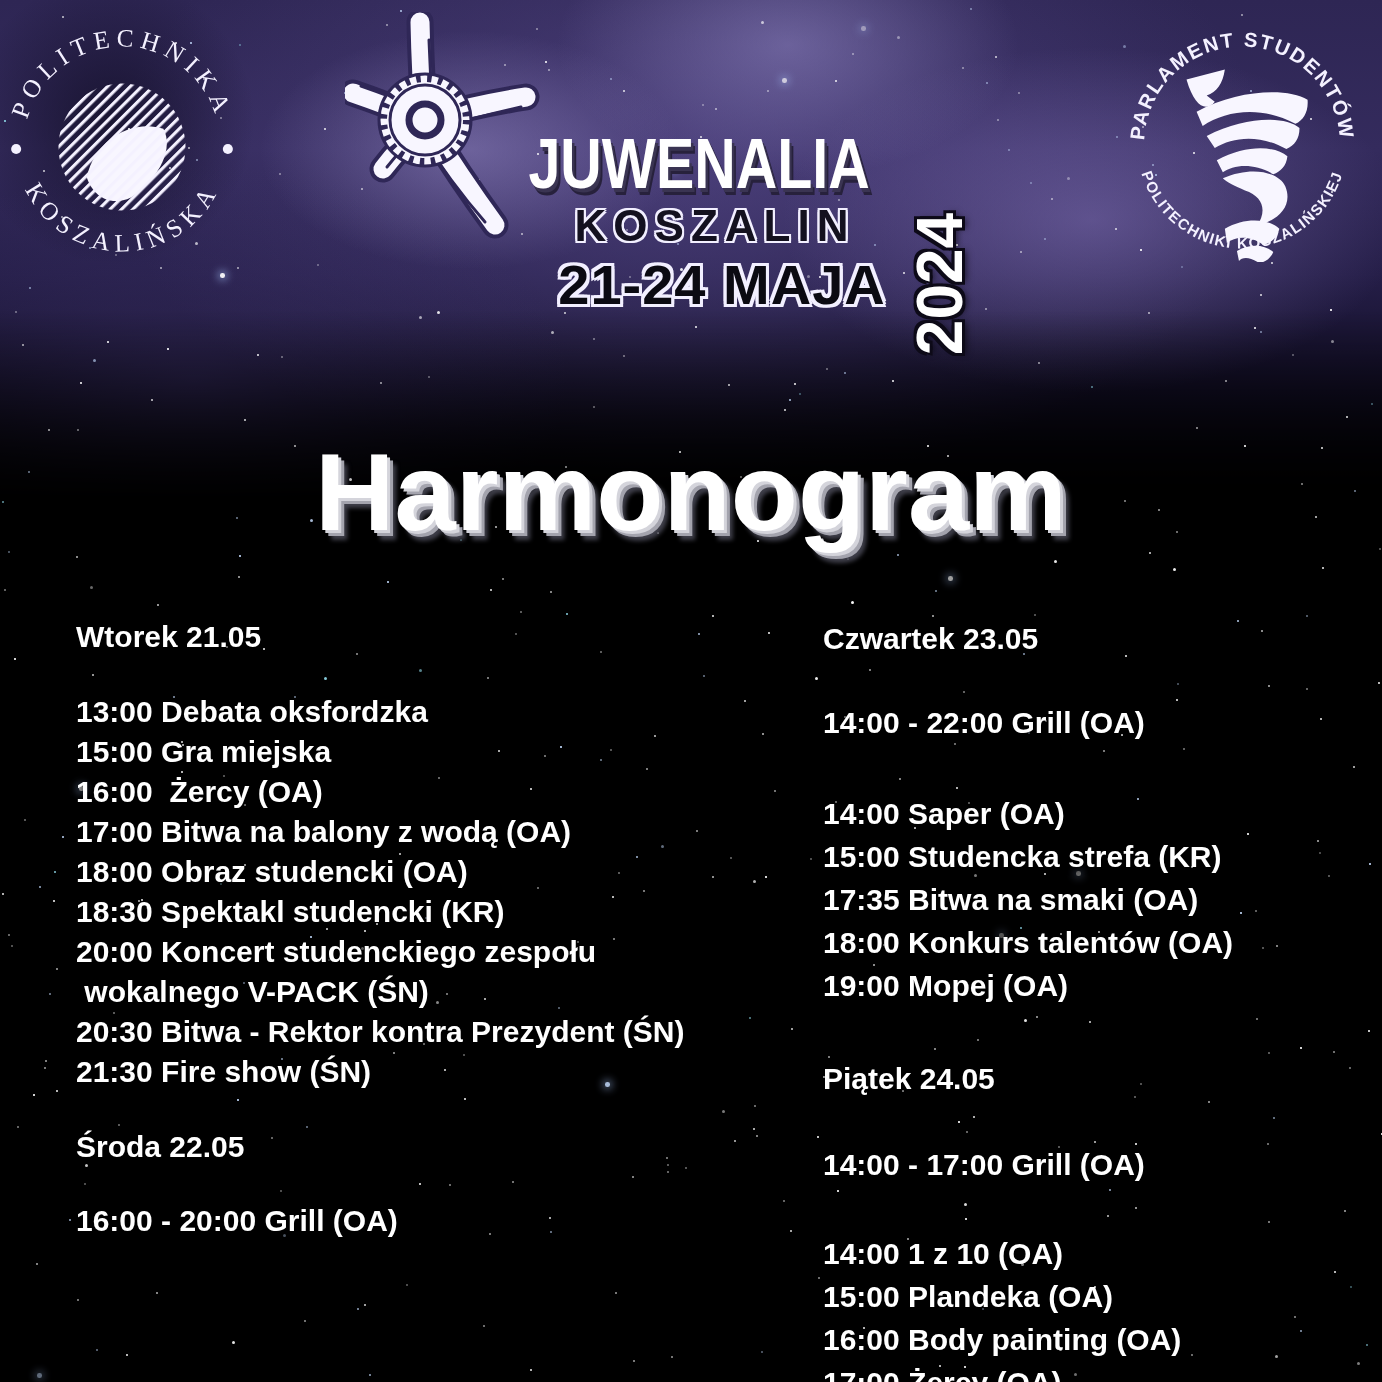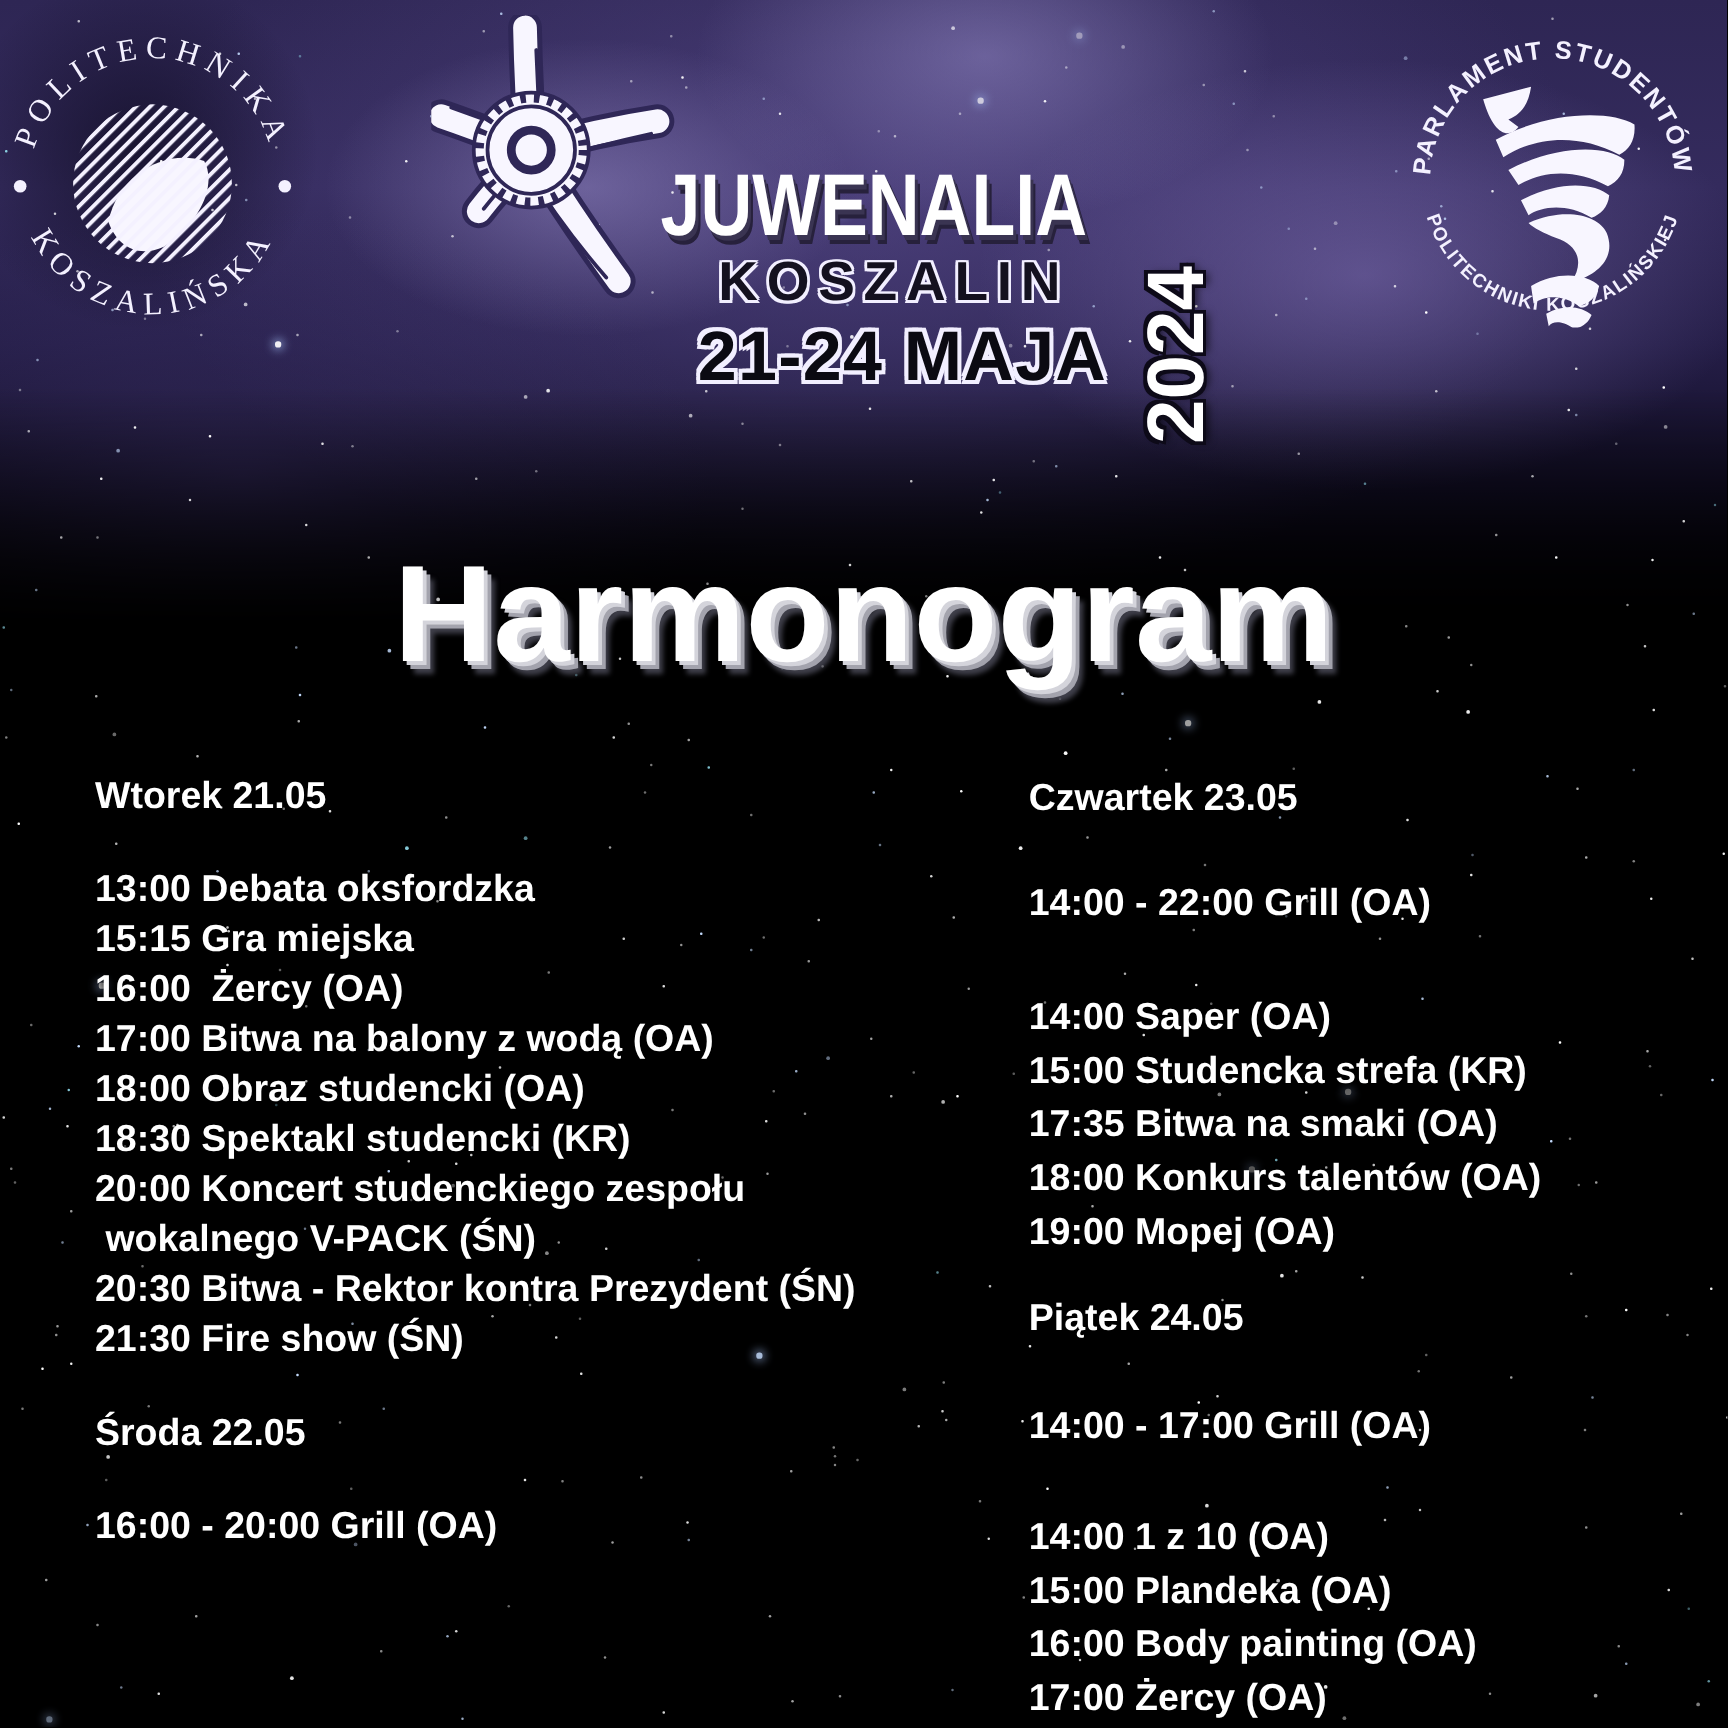--- a/index.html
+++ b/index.html
@@ -51,21 +51,21 @@
   .col-right{left:823px;top:619px;width:540px;}
   .day,.line{white-space:pre-wrap;line-height:40px;text-shadow:0 2px 6px rgba(0,0,0,.85);}
   .col-left  .grill-1{margin-top:41px;}
   .col-left  .group-1{margin-top:35px;}
   .col-left  .group-1 .line{line-height:40px;}
   .col-left  .day-2{margin-top:35px;}
   .col-left  .grill-2{margin-top:34px;}
   .col-right .grill-1{margin-top:44px;}
   .col-right .group-1{margin-top:49px;}
   .col-right .group-1 .line{line-height:43px;}
-  .col-right .day-2{margin-top:28px;}
+  .col-right .day-2{margin-top:52px;}
   .col-right .grill-2{margin-top:46px;}
   .col-right .group-2{margin-top:47px;}
   .col-right .group-2 .line{line-height:43px;}
 </style>
 </head>
 <body>
 
 <div class="poster">
   <div class="nebula"></div>
   <div id="stars">
@@ -619,21 +619,21 @@
   <div class="koszalin">KOSZALIN</div>
   <div class="maja">21-24 MAJA</div>
   <div class="year">2024</div>
 
   <h1 class="harmonogram">Harmonogram</h1>
 
   <div class="col col-left">
     <div class="day day-1">Wtorek 21.05</div>
     <div class="group group-1">
       <div class="line">13:00 Debata oksfordzka</div>
-      <div class="line">15:15 Gra miejska</div>
+      <div class="line">15:00 Gra miejska</div>
       <div class="line">16:00  Żercy (OA)</div>
       <div class="line">17:00 Bitwa na balony z wodą (OA)</div>
       <div class="line">18:00 Obraz studencki (OA)</div>
       <div class="line">18:30 Spektakl studencki (KR)</div>
       <div class="line">20:00 Koncert studenckiego zespołu</div>
       <div class="line"> wokalnego V-PACK (ŚN)</div>
       <div class="line">20:30 Bitwa - Rektor kontra Prezydent (ŚN)</div>
       <div class="line">21:30 Fire show (ŚN)</div>
     </div>
     <div class="day day-2">Środa 22.05</div>

